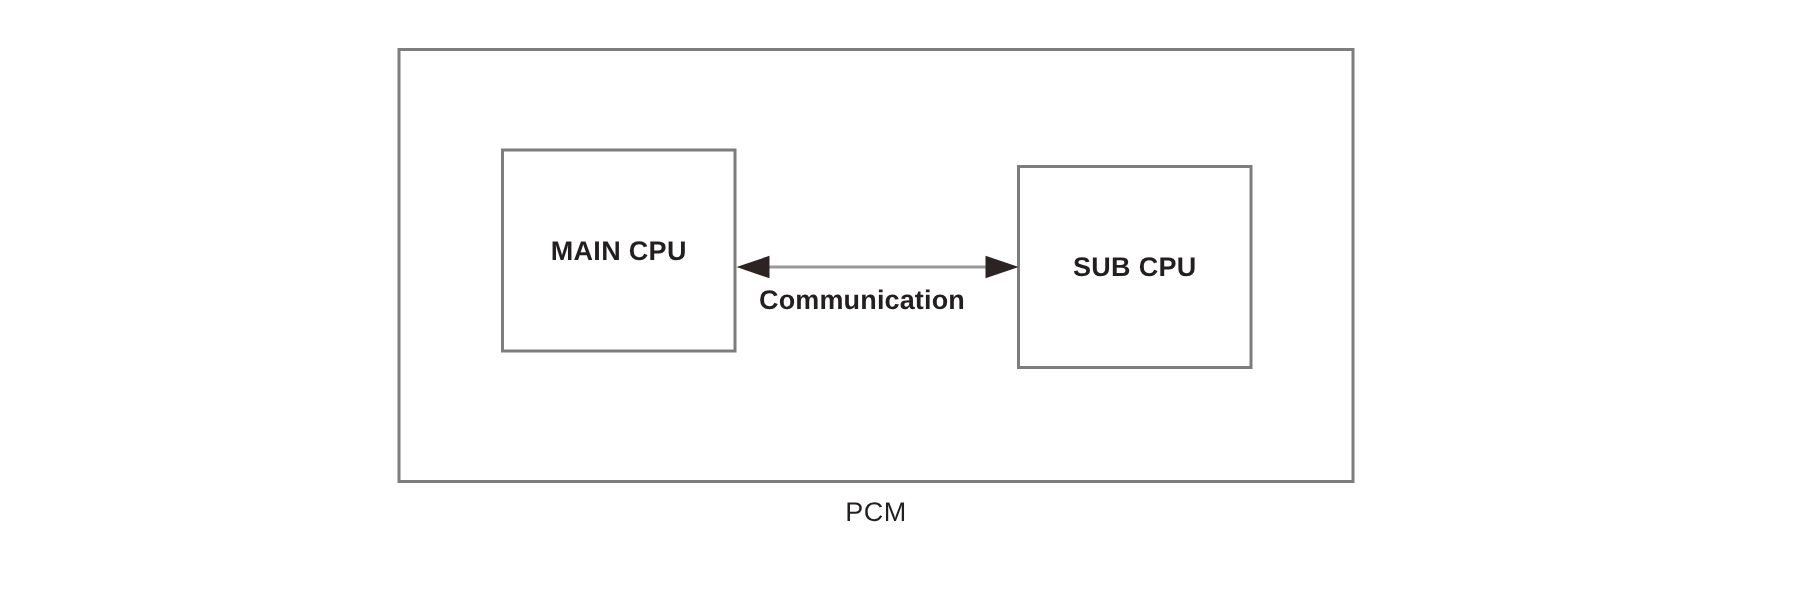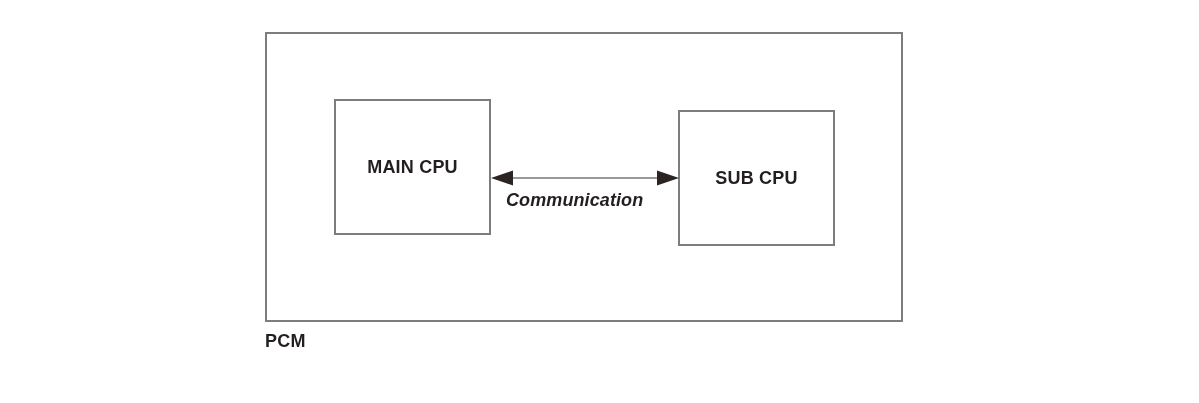--- a/index.html
+++ b/index.html
@@ -66,29 +66,29 @@
   }
   .comm-label {
     position: absolute;
     left: 506px;
     top: 190px;
     font-size: 18px;
     font-weight: 700;
     line-height: 21px;
     color: var(--text);
     letter-spacing: 0.1px;
-    font-style: italic;
   }
   .pcm-label {
     position: absolute;
     left: 265px;
     top: 331px;
     width: 638px;
+    text-align: center;
     font-size: 18px;
-    font-weight: 700;
+    font-weight: 400;
     line-height: 21px;
     color: var(--text);
     letter-spacing: 0.3px;
   }
 </style>
 </head>
 <body>
 
 <div class="stage">
 

